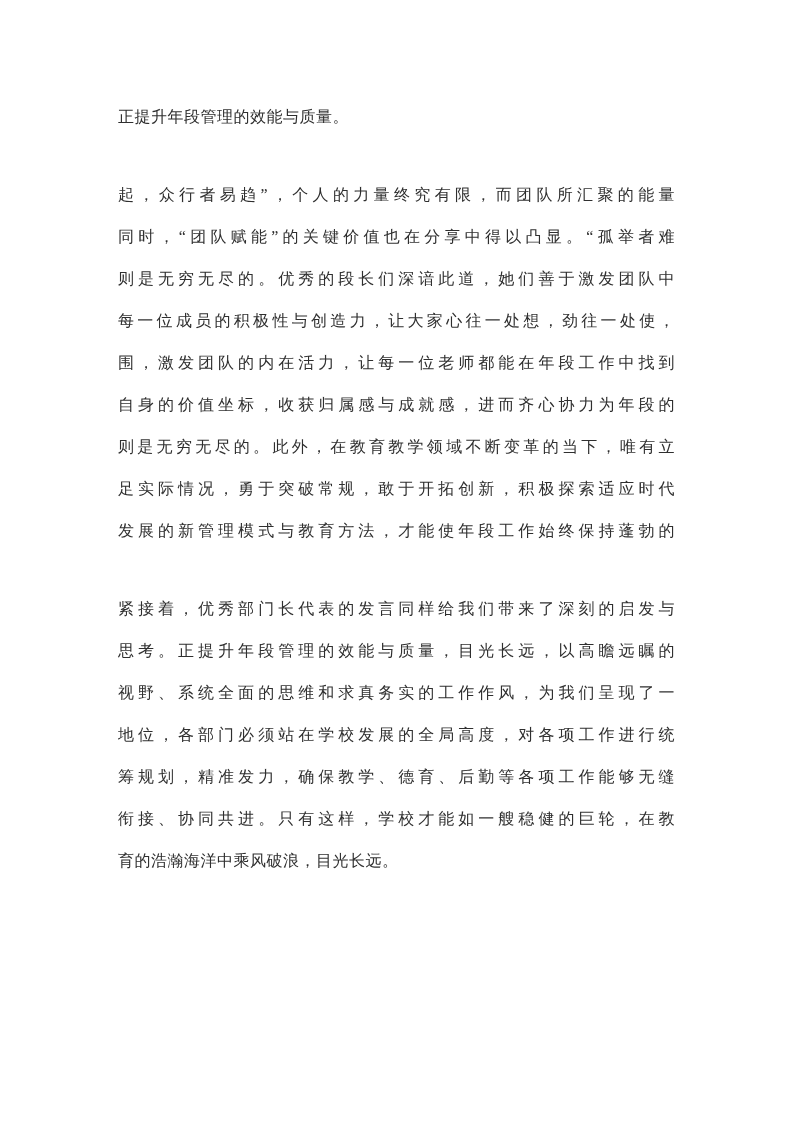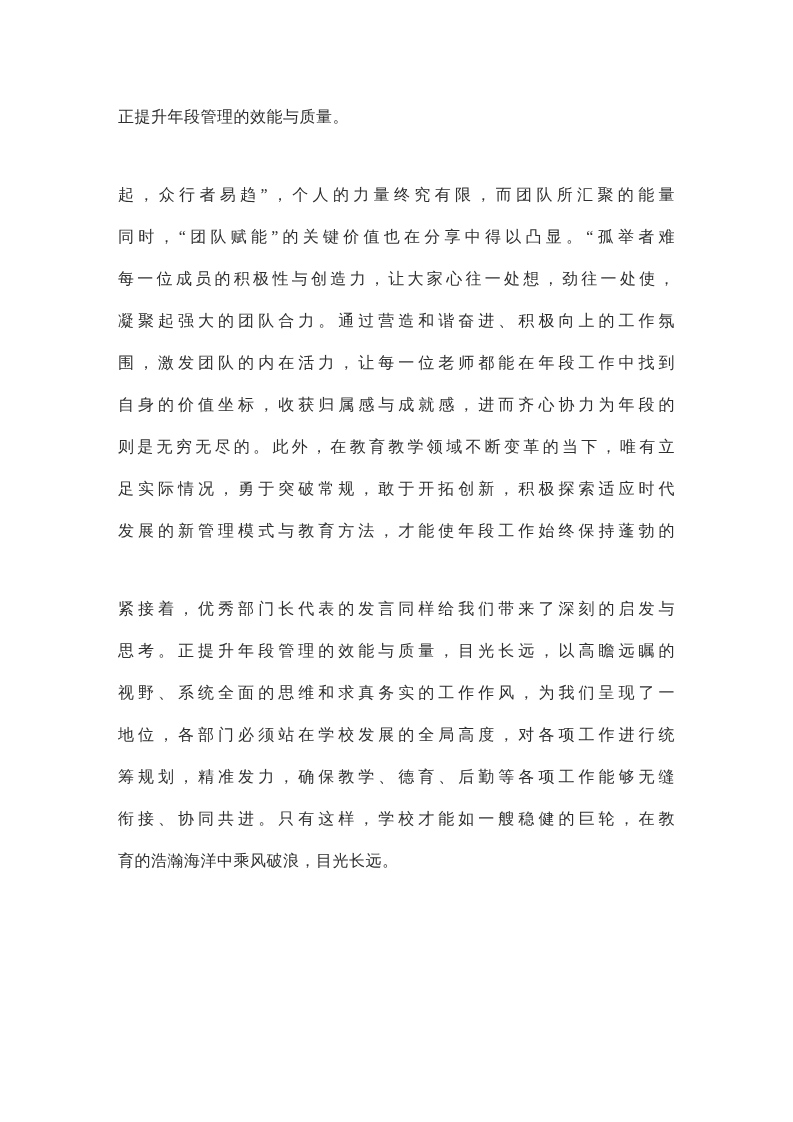--- a/index.html
+++ b/index.html
@@ -42,22 +42,22 @@
 <div class="page">
   <div class="content">
 
     <p class="para">
       <span class="line para-last">正提升年段管理的效能与质量。</span>
     </p>
 
     <p class="para">
       <span class="line">起，众行者易趋”，个人的力量终究有限，而团队所汇聚的能量</span>
       <span class="line">同时，“团队赋能”的关键价值也在分享中得以凸显。“孤举者难</span>
+      <span class="line">则是无穷无尽的。优秀的段长们深谙此道，她们善于激发团队中</span>
       <span class="line">每一位成员的积极性与创造力，让大家心往一处想，劲往一处使，</span>
-      <span class="line">凝聚起强大的团队合力。通过营造和谐奋进、积极向上的工作氛</span>
       <span class="line">围，激发团队的内在活力，让每一位老师都能在年段工作中找到</span>
       <span class="line">自身的价值坐标，收获归属感与成就感，进而齐心协力为年段的</span>
       <span class="line">则是无穷无尽的。此外，在教育教学领域不断变革的当下，唯有立</span>
       <span class="line">足实际情况，勇于突破常规，敢于开拓创新，积极探索适应时代</span>
       <span class="line">发展的新管理模式与教育方法，才能使年段工作始终保持蓬勃的</span>
     </p>
 
     <p class="para">
       <span class="line">紧接着，优秀部门长代表的发言同样给我们带来了深刻的启发与</span>
       <span class="line">思考。正提升年段管理的效能与质量，目光长远，以高瞻远瞩的</span>

